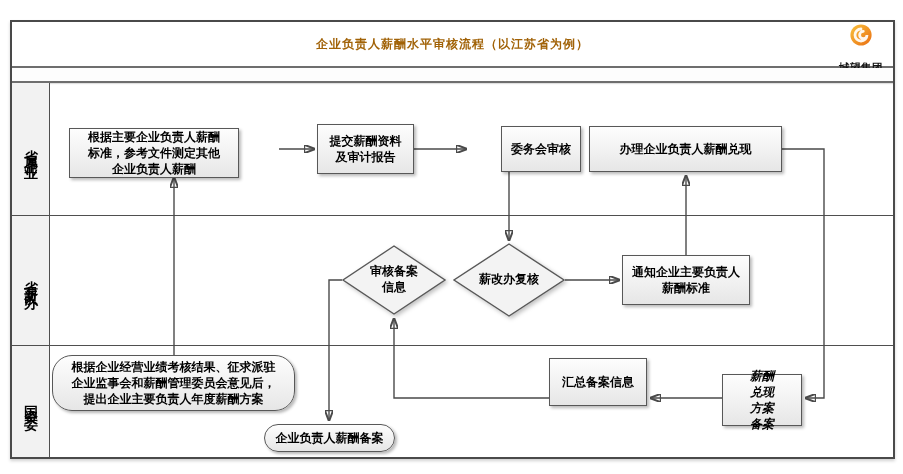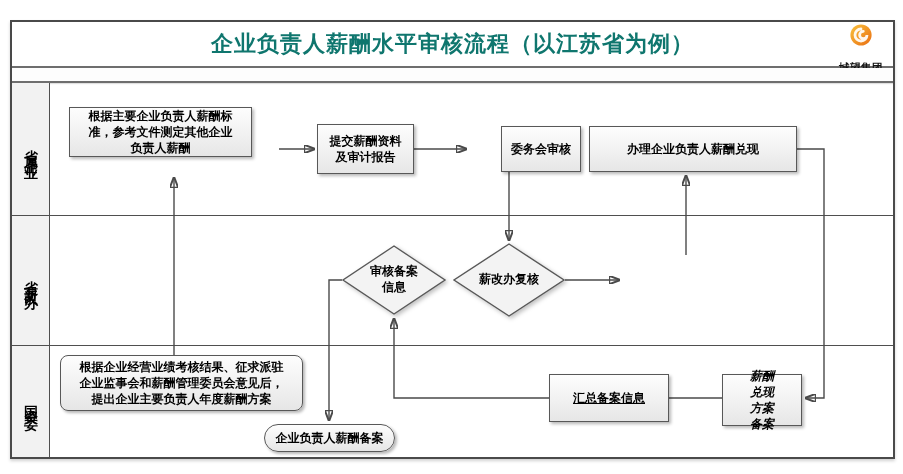--- a/index.html
+++ b/index.html
@@ -5,21 +5,21 @@
   html,body{margin:0;padding:0;background:#ffffff;}
   .screen{position:relative;width:903px;height:474px;background:#ffffff;overflow:hidden;
           font-family:"Liberation Sans","DejaVu Sans",sans-serif;}
   .frame{position:absolute;left:10px;top:20px;width:881px;height:435px;
          border:2px solid #4a4a4a;background:#ffffff;box-shadow:0 2px 3px rgba(0,0,0,.18);}
   
   .title-band{position:absolute;left:0;top:0;width:100%;height:44px;
               border-bottom:2px solid #6e6e6e;box-shadow:0 1px 1px rgba(0,0,0,.15);
               display:flex;align-items:center;justify-content:center;}
   .title-text{font-family:"Liberation Serif","DejaVu Serif",serif;font-weight:bold;
-              font-size:22px;color:#0f766e;letter-spacing:1px;text-align:center;}
+              font-size:12px;color:#a16207;letter-spacing:1px;text-align:center;}
   .spacer-band{position:absolute;left:0;top:46px;width:100%;height:13px;
                border-bottom:2px solid #6e6e6e;box-shadow:0 1px 1px rgba(0,0,0,.12);background:#fdfdfd;}
   
   .logo{position:absolute;right:5px;top:1px;width:54px;height:42px;text-align:center;line-height:1;}
   .logo-name{font-weight:bold;font-size:10.5px;color:#111;letter-spacing:.5px;margin-top:13px;
              font-family:"Liberation Serif","DejaVu Serif",serif;}
   .logo-tagline{font-size:5px;color:#9a9a9a;transform:scale(.85);margin-top:1px;}
   
   .label-col{position:absolute;left:0;top:61px;width:37px;height:374px;
              background:#f2f2f2;border-right:1.6px solid #4f4f4f;}
@@ -28,21 +28,21 @@
               writing-mode:vertical-rl;text-orientation:upright;font-weight:bold;font-size:14px;
               letter-spacing:5px;color:#000;font-family:"Liberation Serif","DejaVu Serif",serif;}
   
   svg.connectors{position:absolute;left:0;top:0;width:881px;height:435px;}
   svg.connectors path{stroke:#4a4a4a;stroke-width:1.4;fill:none;}
   
   .node{position:absolute;background:linear-gradient(180deg,#fdfdfd 0%,#f1f1f1 55%,#e6e6e6 100%);
         border:1.4px solid #585858;box-shadow:2px 2px 3px rgba(0,0,0,.28);
         display:flex;align-items:center;justify-content:center;text-align:center;
         font-weight:bold;font-size:12px;line-height:1.35;color:#000;box-sizing:border-box;}
-  .rounded{border-radius:8px;margin-left:8px;}
+  .rounded{border-radius:20px;}
   .stadium{border-radius:14px;font-family:Liberation Serif, serif;}
   .diamond{position:absolute;}
   .diamond svg{position:absolute;left:0;top:0;width:100%;height:100%;overflow:visible;}
   .diamond polygon{fill:#f3f3f3;stroke:#585858;stroke-width:1.4;
                    filter:drop-shadow(2px 2px 2px rgba(0,0,0,.25));}
   .dtext{position:absolute;inset:0;display:flex;align-items:center;justify-content:center;
          text-align:center;font-weight:bold;font-size:12px;line-height:1.3;color:#000;}
 </style>
 </head>
 <body>
@@ -87,37 +87,38 @@
       <path d="M497,150 V218" marker-end="url(#arr)"></path>
       <path d="M553,258 H607" marker-end="url(#arr)"></path>
       <path d="M674,233 V154" marker-end="url(#arr)"></path>
       <path d="M770,127 H812 V376 H794" marker-end="url(#arr)"></path>
       <path d="M710,376 H639" marker-end="url(#arr)"></path>
       <path d="M537,376 H382 V297" marker-end="url(#arr)"></path>
       <path d="M330,258 H317 V398" marker-end="url(#arr)"></path>
       <path d="M162,333 V156" marker-end="url(#arr)"></path>
     </svg>
 
-    <div class="node" style="left:57px;top:85px;width:183px;height:50px;padding:2px 14px;">根据主要企业负责人薪酬标准，参考文件测定其他企业负责人薪酬</div>
+    <div class="node" style="left:57px;top:106px;width:170px;height:50px;padding:2px 14px;">根据主要企业负责人薪酬标准，参考文件测定其他企业负责人薪酬</div>
     <div class="node" style="left:305px;top:102px;width:97px;height:50px;padding:2px 11px;">提交薪酬资料及审计报告</div>
     <div class="node" style="left:457px;top:104px;width:80px;height:46px;padding:2px 9px;margin-left:32px;">委务会审核</div>
-    <div class="node" style="left:577px;top:104px;width:208px;height:46px;padding:2px 8px;">办理企业负责人薪酬兑现</div>
+    <div class="node" style="left:577px;top:104px;width:193px;height:46px;padding:2px 8px;">办理企业负责人薪酬兑现</div>
 
     <div class="diamond" style="left:441px;top:221px;width:112px;height:74px;">
       <svg viewBox="0 0 112 74" preserveAspectRatio="none">
         <polygon points="56,1 111,37 56,73 1,37"></polygon>
       </svg>
       <div class="dtext" style="padding:0 22px;">薪改办复核</div>
     </div>
     <div class="diamond" style="left:330px;top:223px;width:104px;height:70px;">
       <svg viewBox="0 0 104 70" preserveAspectRatio="none">
         <polygon points="52,1 103,35 52,69 1,35"></polygon>
       </svg>
       <div class="dtext" style="padding:0 24px;">审核备案信息</div>
     </div>
+    <div class="node" style="left:610px;top:233px;width:128px;height:50px;padding:2px 9px;">通知企业主要负责人薪酬标准</div>
 
     <div class="node rounded" style="left:40px;top:333px;width:243px;height:56px;padding:2px 17px;">根据企业经营业绩考核结果、征求派驻企业监事会和薪酬管理委员会意见后，提出企业主要负责人年度薪酬方案</div>
     <div class="node stadium" style="left:252px;top:402px;width:131px;height:28px;padding:1px 6px;">企业负责人薪酬备案</div>
-    <div class="node" style="left:537px;top:352px;width:120px;height:48px;padding:2px 6px;text-decoration:underline;">汇总备案信息</div>
+    <div class="node" style="left:537px;top:336px;width:98px;height:48px;padding:2px 6px;">汇总备案信息</div>
     <div class="node" style="left:710px;top:352px;width:80px;height:52px;padding:2px 22px;font-style:italic;">薪酬兑现方案备案</div>
 
   </div>
 </div>
 
 </body></html>

